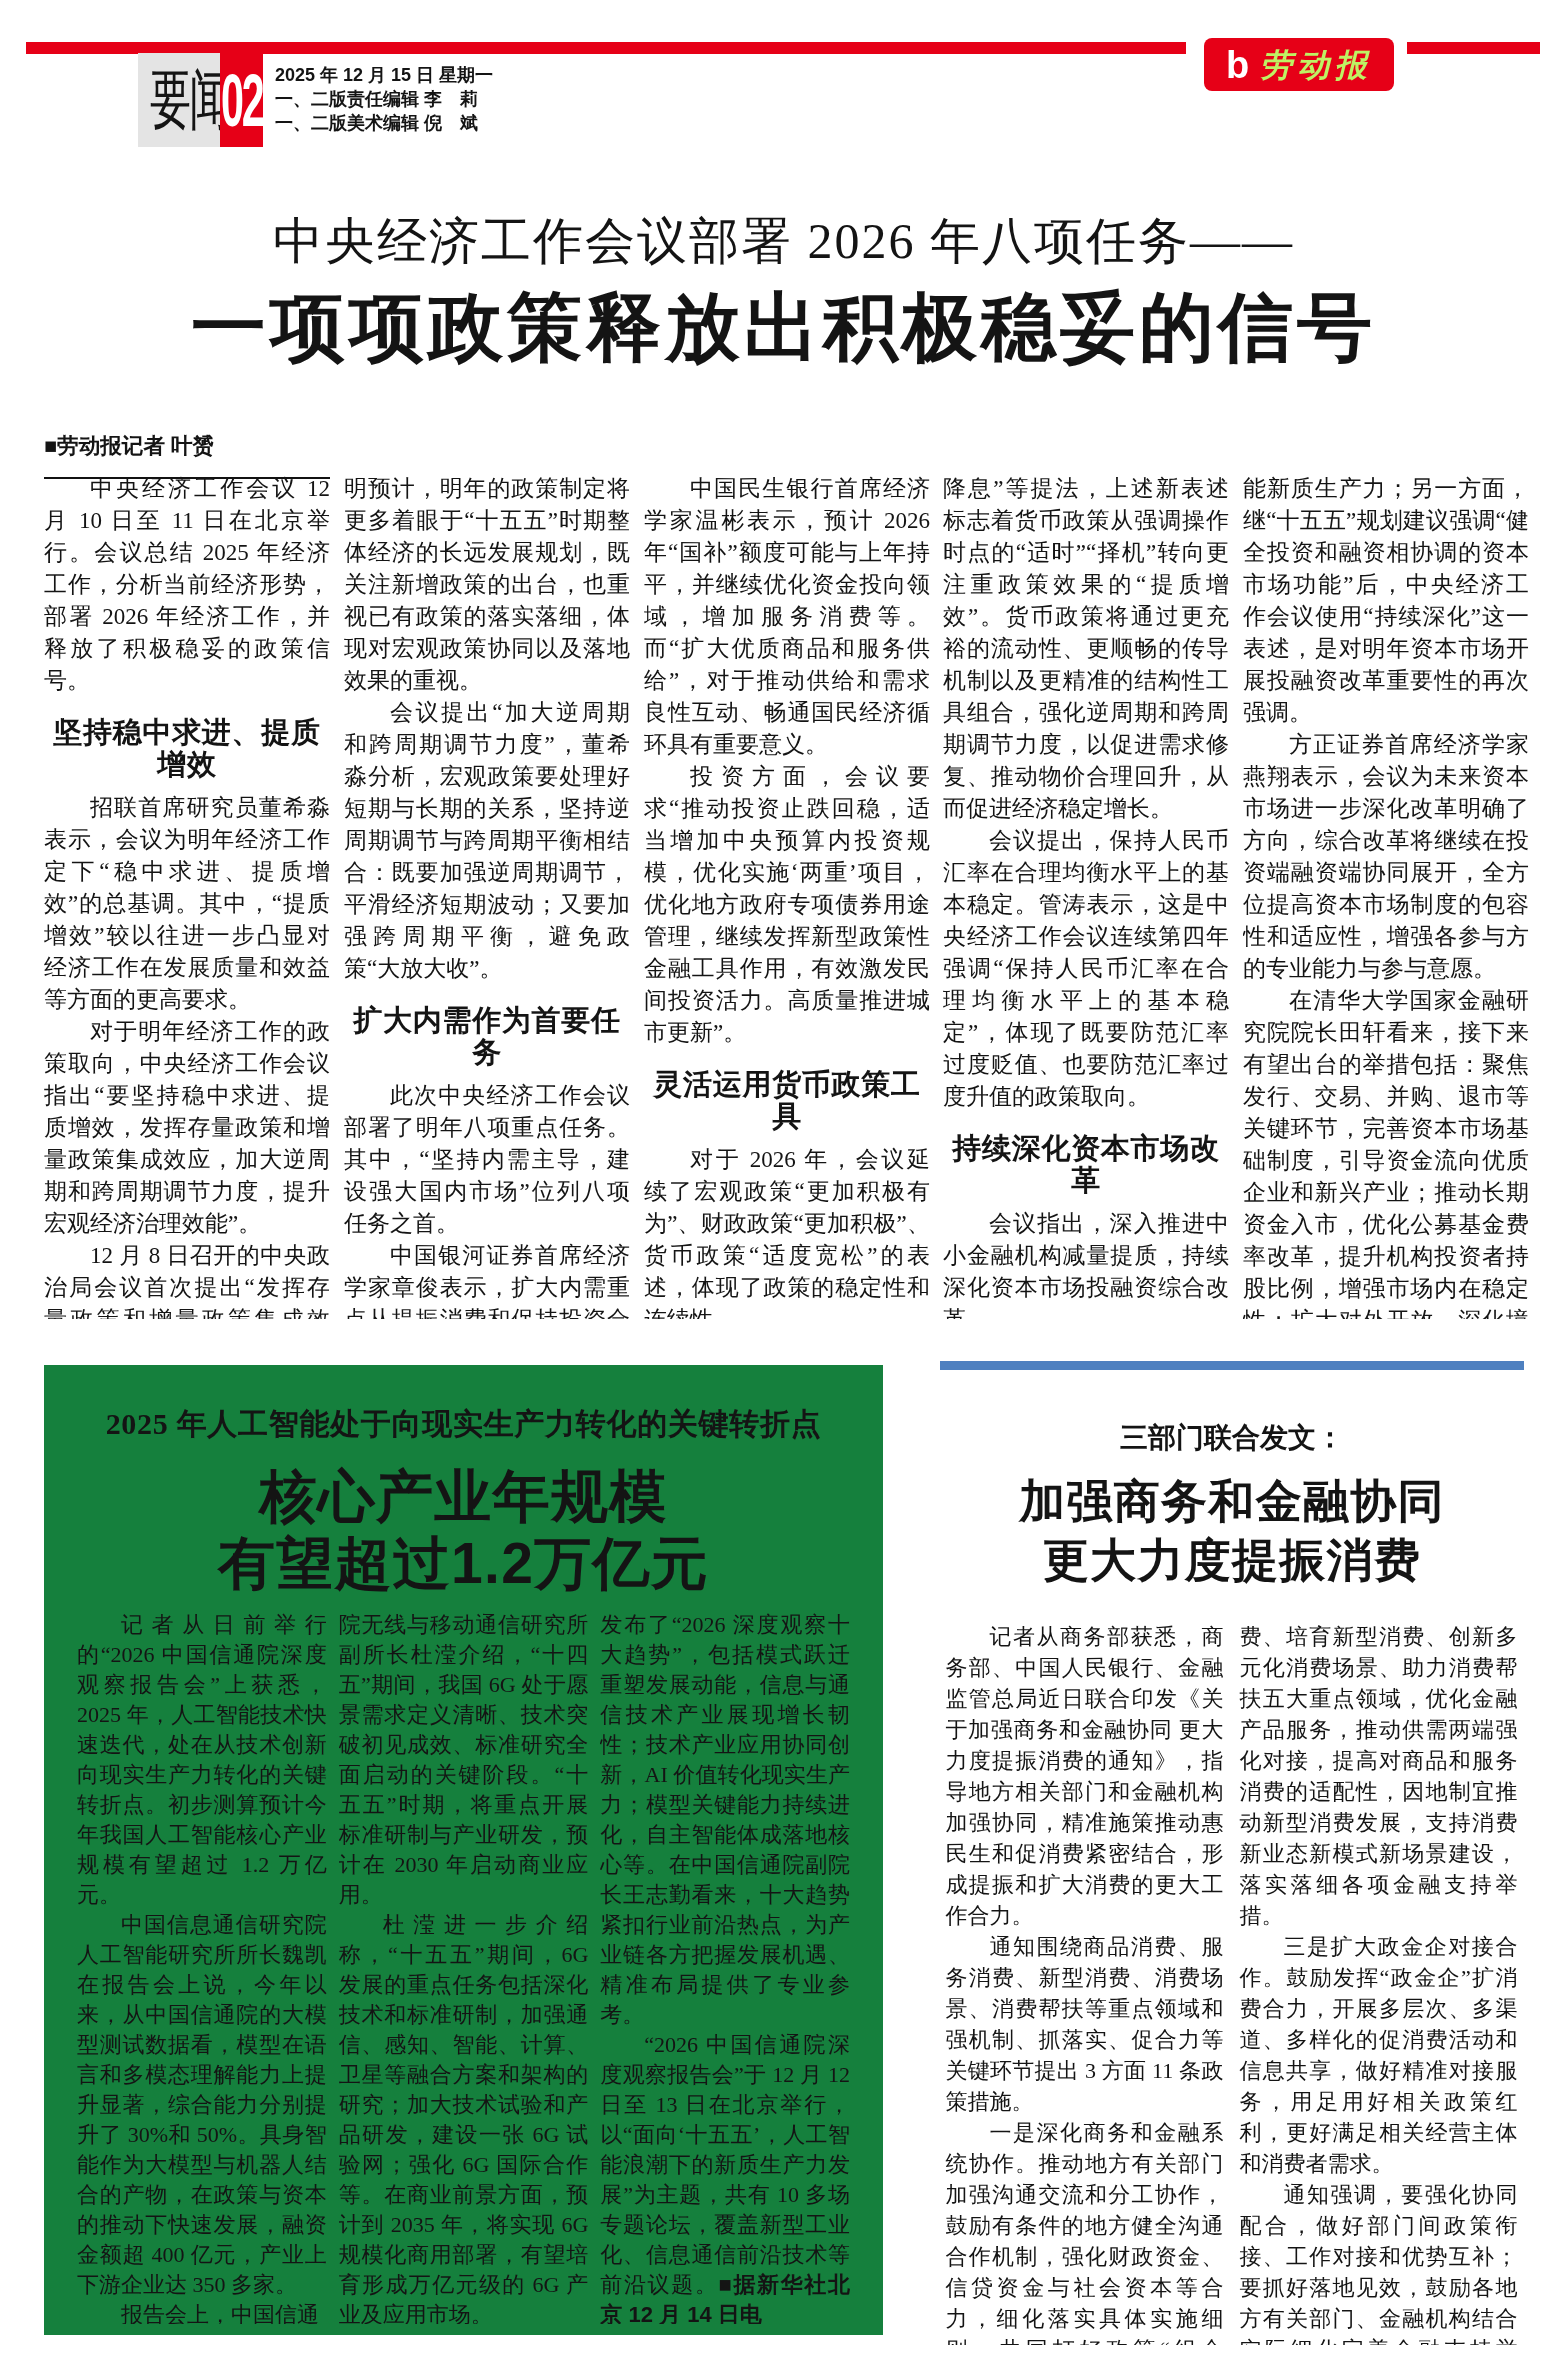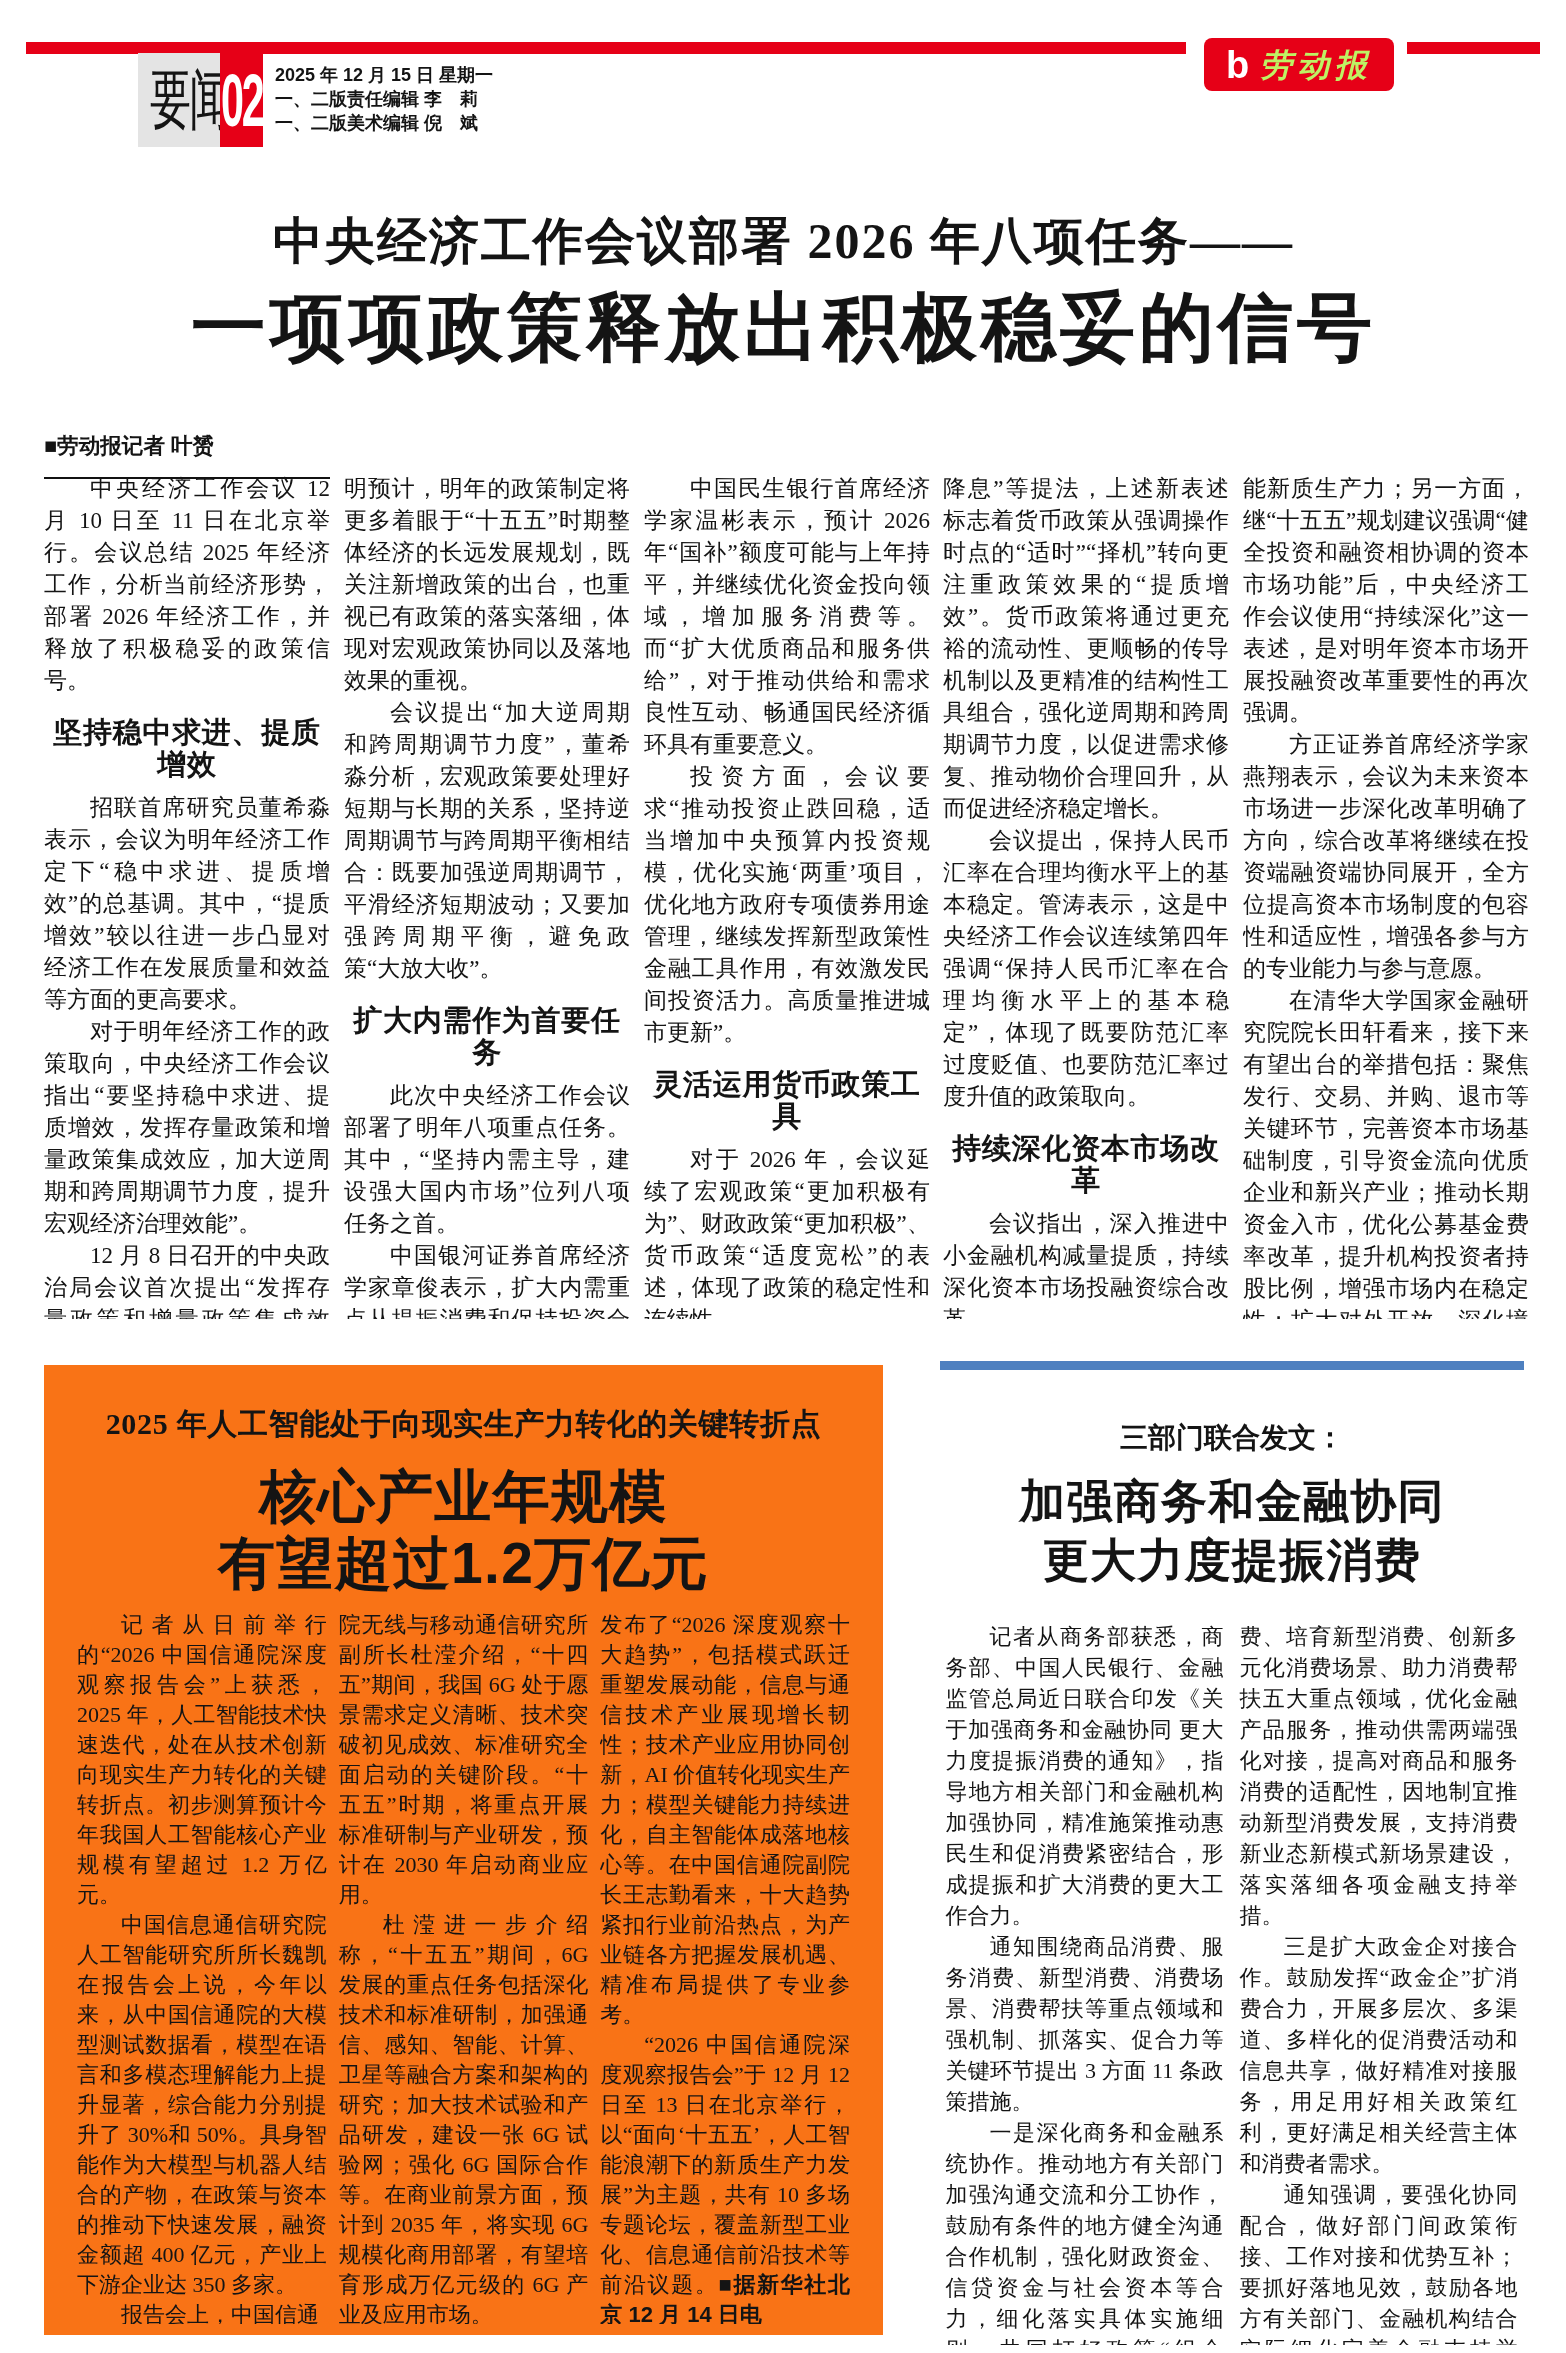--- a/index.html
+++ b/index.html
@@ -21,34 +21,34 @@
   .section-label{font-family:"Liberation Sans","DejaVu Sans",sans-serif;font-weight:400;font-size:66px;
     transform:scaleX(0.62);white-space:nowrap;letter-spacing:-2.7px;}
   .page-num-box{position:absolute;left:220px;top:53px;width:43px;height:94px;background:#e60017;
     display:flex;align-items:center;justify-content:center;overflow:hidden;}
   .page-num{color:#fff;font-family:"Liberation Sans","DejaVu Sans",sans-serif;font-weight:700;font-size:75px;
     transform:scaleX(0.55);white-space:nowrap;letter-spacing:-4px;}
   .header-info{position:absolute;left:275px;top:63px;
     font-family:"Liberation Sans","DejaVu Sans",sans-serif;font-weight:700;font-size:18px;line-height:24px;}
   
   .lead-kicker{position:absolute;left:0;top:208px;width:100%;text-align:center;
-    font-weight:700;font-size:50px;letter-spacing:2px;}
+    font-weight:400;font-size:50px;letter-spacing:2px;}
   .lead-headline{position:absolute;left:0;top:278px;width:100%;text-align:center;
     font-family:"Liberation Sans","DejaVu Sans",sans-serif;font-weight:900;font-size:75px;letter-spacing:4px;}
   .byline{position:absolute;left:44px;top:431px;width:286px;padding-bottom:17px;border-bottom:2px solid #111;
     font-family:"Liberation Sans","DejaVu Sans",sans-serif;font-weight:700;font-size:21.6px;}
   .news-col{position:absolute;top:473px;width:286px;height:846px;overflow:hidden;
     font-size:23px;line-height:32px;text-align:justify;}
   .news-col p,.flow-col p{margin:0;text-indent:2em;}
   .news-col p.cont,.flow-col p.cont{text-indent:0;}
   h3.col-subhead{margin:19px 0 12px;text-align:center;
     font-family:"Liberation Sans","DejaVu Sans",sans-serif;font-weight:900;font-size:29px;letter-spacing:0.7px;}
   .c1{left:44px;} .c2{left:344px;} .c3{left:644px;} .c4{left:943px;} .c5{left:1243px;}
   
-  .ai-box{position:absolute;left:44px;top:1365px;width:839px;height:970px;background:#f97316;overflow:hidden;}
+  .ai-box{position:absolute;left:44px;top:1365px;width:839px;height:970px;background:#15803d;overflow:hidden;}
   .ai-kicker{margin-top:39px;text-align:center;font-weight:700;font-size:30px;letter-spacing:0.7px;}
   .ai-title{margin-top:17.5px;text-align:center;font-family:"Liberation Sans","DejaVu Sans",sans-serif;
     font-weight:900;font-size:57px;line-height:67px;letter-spacing:1.3px;}
   .ai-cols{display:flex;gap:12px;padding:0 33px;margin-top:13px;}
   .ai-col{width:263px;height:714px;overflow:hidden;font-size:22px;line-height:30px;text-align:justify;}
   
   .cons-box{position:absolute;left:940px;top:1361px;width:584px;height:984px;overflow:hidden;}
   .cons-bar{width:100%;height:8.8px;background:#4e80c0;}
   .cons-kicker{margin-top:49px;text-align:center;font-weight:700;font-size:28px;}
   .cons-title{margin-top:15px;text-align:center;font-weight:900;font-size:46px;line-height:59px;letter-spacing:1.3px;}

